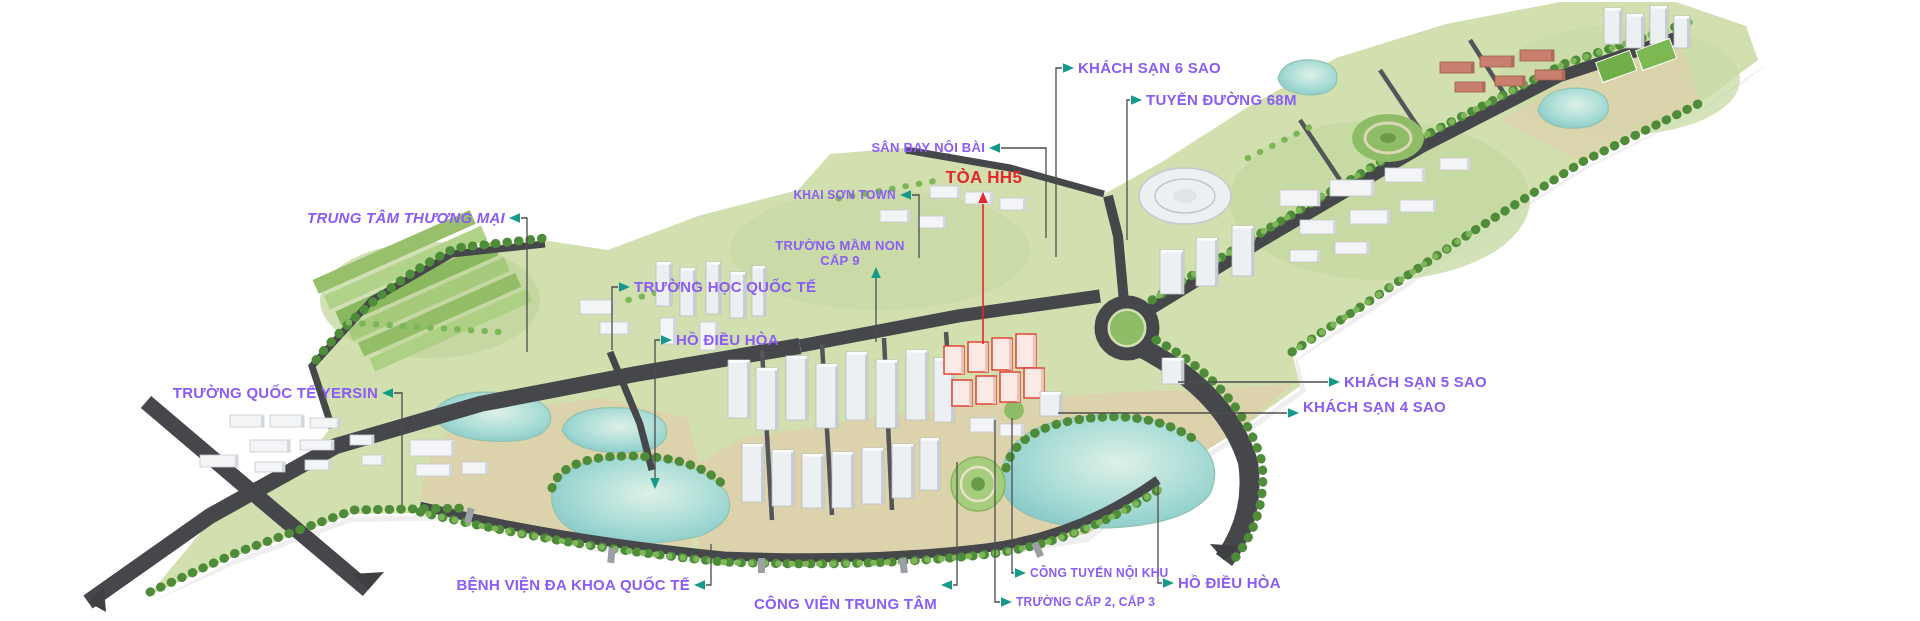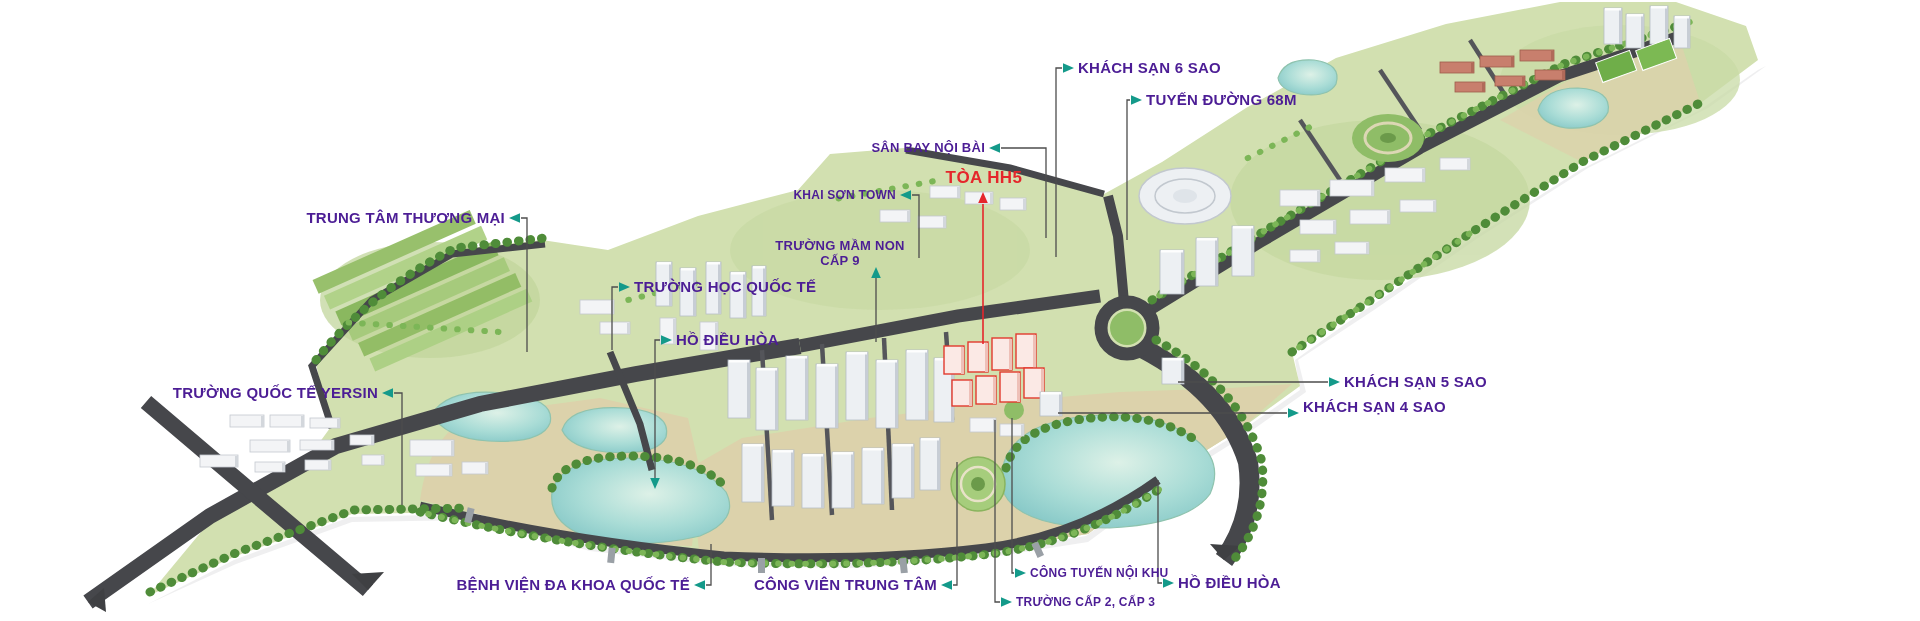--- a/index.html
+++ b/index.html
@@ -1,21 +1,21 @@
 <!DOCTYPE html>
 <html><head>
 <meta charset="utf-8">
 <style>
   html,body{margin:0;padding:0;background:#ffffff;}
   body{width:1920px;height:621px;position:relative;overflow:hidden;
        font-family:"Liberation Sans",sans-serif;}
   #map-svg{position:absolute;left:0;top:0;}
   #callout-svg{position:absolute;left:0;top:0;pointer-events:none;}
   #labels{position:absolute;left:0;top:0;width:1920px;height:621px;pointer-events:none;}
-  .label{position:absolute;font-weight:700;color:#4c1d95;white-space:nowrap;
+  .label{position:absolute;font-weight:700;color:#8b5cf6;white-space:nowrap;
          letter-spacing:.25px;transform:translateY(-52%);line-height:1.18;}
   .label.right{transform:translate(-100%,-52%);text-align:right;}
   .label.center{transform:translate(-50%,-50%);text-align:center;}
   .label.highlight{color:#e5262b;letter-spacing:.4px;}
 </style>
 </head>
 <body>
 
 <svg id="map-svg" width="1920" height="621" viewBox="0 0 1920 621">
   <defs>
@@ -512,30 +512,30 @@
     <polygon points="941,585 952,580.2 952,589.8" fill="#149a8a"></polygon>
     <polyline points="1014,573 1012,573 1012,418" fill="none" stroke="#4d4d4d" stroke-width="1.3"></polyline>
     <polygon points="1026,573 1015,568.2 1015,577.8" fill="#149a8a"></polygon>
     <polyline points="1000,602 995,602 995,420" fill="none" stroke="#4d4d4d" stroke-width="1.3"></polyline>
     <polygon points="1012,602 1001,597.2 1001,606.8" fill="#149a8a"></polygon>
     <polyline points="1162,583 1158,583 1158,480" fill="none" stroke="#4d4d4d" stroke-width="1.3"></polyline>
     <polygon points="1174,583 1163,578.2 1163,587.8" fill="#149a8a"></polygon>
   </svg>
 
 <div id="labels">
-    <div class="label right" style="font-size: 15px; left: 505px; top: 218px;"><span>TRUNG TÂM THƯƠNG MẠI</span></div>
+    <div class="label right" style="font-size: 15px; left: 505px; top: 218px; font-style: italic;"><span>TRUNG TÂM THƯƠNG MẠI</span></div>
     <div class="label " style="font-size: 15px; left: 634px; top: 287px;"><span>TRƯỜNG HỌC QUỐC TẾ</span></div>
     <div class="label " style="font-size: 15px; left: 676px; top: 340px;"><span>HỒ ĐIỀU HÒA</span></div>
     <div class="label right" style="font-size: 15px; left: 378px; top: 393px;"><span>TRƯỜNG QUỐC TẾ YERSIN</span></div>
     <div class="label right" style="font-size: 12px; left: 896px; top: 195px;"><span>KHAI SƠN TOWN</span></div>
     <div class="label center" style="font-size: 13px; left: 840px; top: 253px;"><span>TRƯỜNG MẦM NON</span><br><span>CẤP 9</span></div>
     <div class="label right" style="font-size: 13px; left: 985px; top: 148px;"><span>SÂN BAY NỘI BÀI</span></div>
     <div class="label center highlight" style="font-size: 17px; left: 984px; top: 178px;"><span>TÒA HH5</span></div>
     <div class="label " style="font-size: 15px; left: 1078px; top: 68px;"><span>KHÁCH SẠN 6 SAO</span></div>
     <div class="label " style="font-size: 15px; left: 1146px; top: 100px;"><span>TUYẾN ĐƯỜNG 68M</span></div>
     <div class="label " style="font-size: 15px; left: 1344px; top: 382px;"><span>KHÁCH SẠN 5 SAO</span></div>
     <div class="label " style="font-size: 15px; left: 1303px; top: 407px; text-align: center;"><span>KHÁCH SẠN 4 SAO</span></div>
     <div class="label right" style="font-size: 15px; left: 690px; top: 585px;"><span>BỆNH VIỆN ĐA KHOA QUỐC TẾ</span></div>
-    <div class="label right" style="font-size: 15px; left: 937px; top: 585px; text-align: center;"><span>CÔNG VIÊN TRUNG TÂM</span></div>
+    <div class="label right" style="font-size: 15px; left: 937px; top: 604px; text-align: center;"><span>CÔNG VIÊN TRUNG TÂM</span></div>
     <div class="label " style="font-size: 12px; left: 1030px; top: 573px;"><span>CÔNG TUYẾN NỘI KHU</span></div>
     <div class="label " style="font-size: 12px; left: 1016px; top: 602px;"><span>TRƯỜNG CẤP 2, CẤP 3</span></div>
     <div class="label " style="font-size: 15px; left: 1178px; top: 583px;"><span>HỒ ĐIỀU HÒA</span></div>
   </div>
 
 </body></html>

